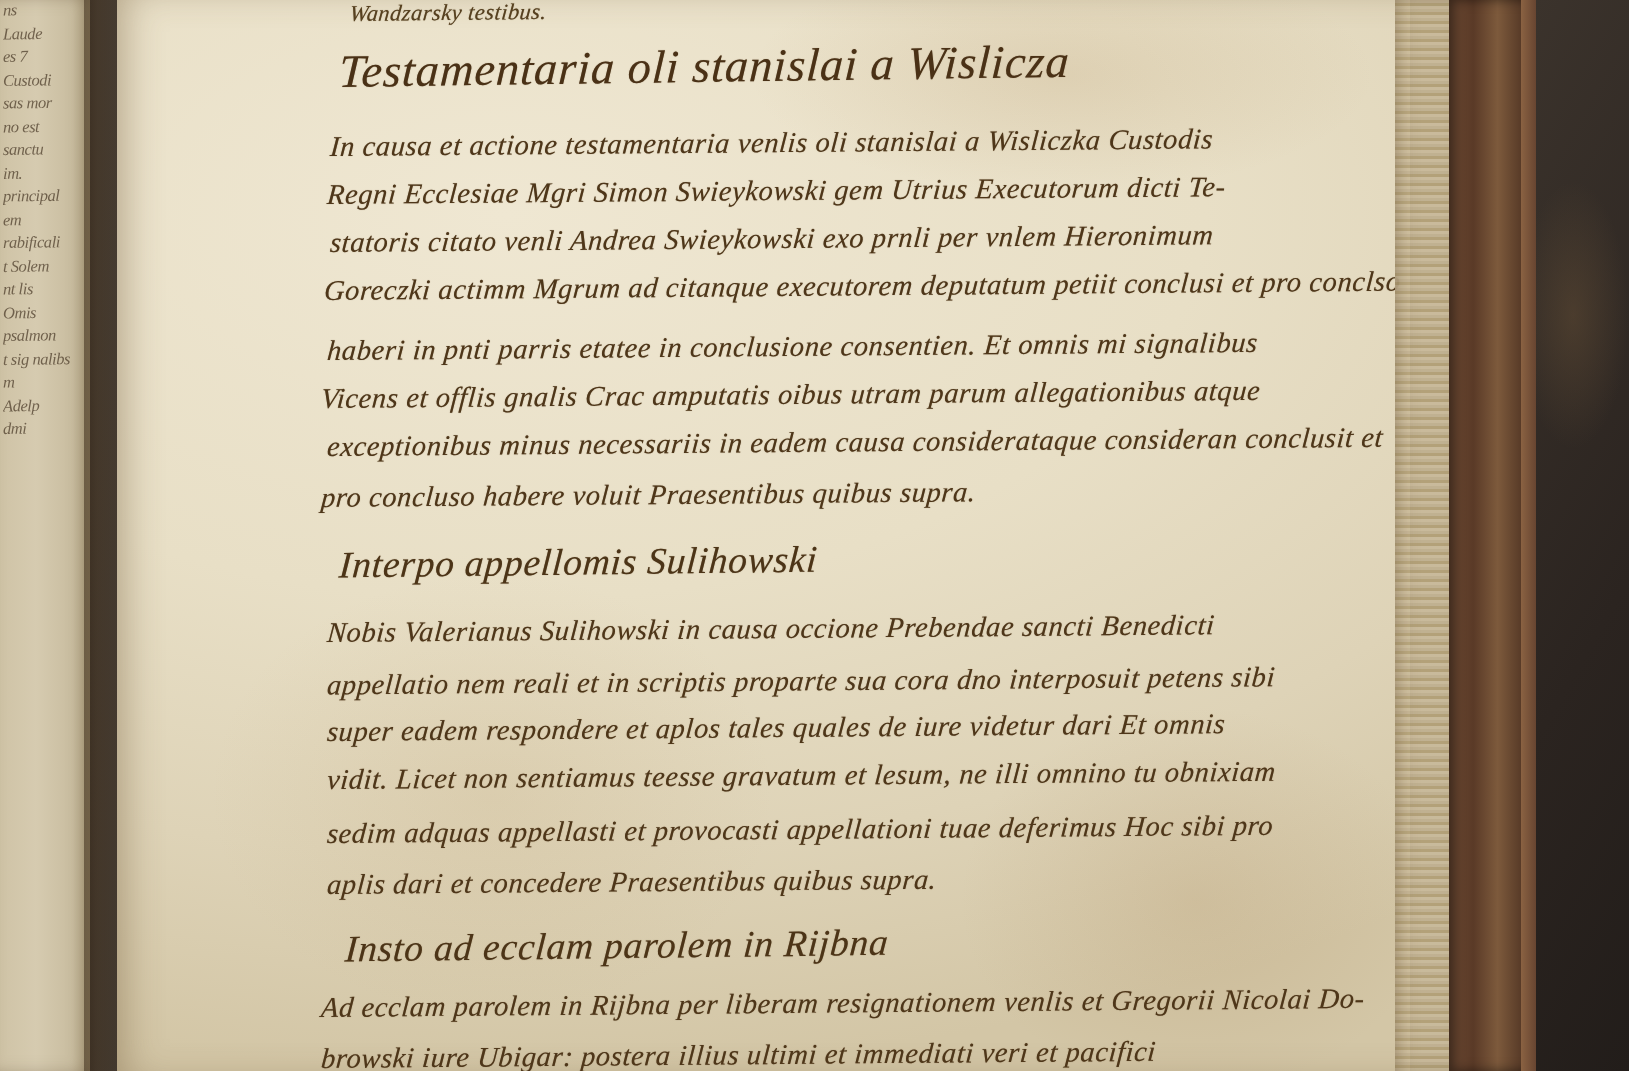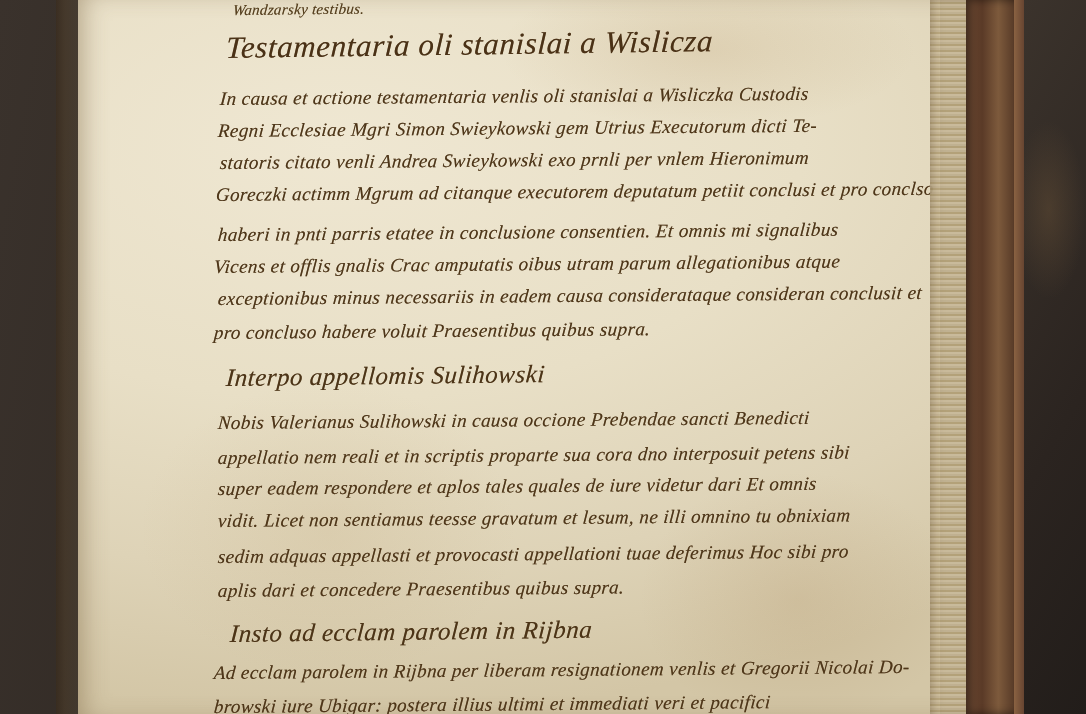--- a/index.html
+++ b/index.html
@@ -193,20 +193,41 @@
     color: #4c3417;
   }
 </style>
 </head>
 <body>
 
 <div id="page">
 
   <div class="backdrop"></div>
 
+  <div class="verso">
+    <div class="verso-text">ns
+Laude
+es 7
+Custodi
+sas mor
+no est
+sanctu
+im.
+principal
+em
+rabificali
+t Solem
+nt lis
+Omis
+psalmon
+t sig nalibs
+m
+Adelp
+dmi</div>
+  </div>
 
   <div class="gutter"></div>
 
   <div class="recto">
     <div class="stain s1"></div>
     <div class="stain s2"></div>
     <div class="stain s3"></div>
 
     <div class="ms">
       <div class="ln small-line" style="left:155px; top:2px;">Wandzarsky testibus.</div>

